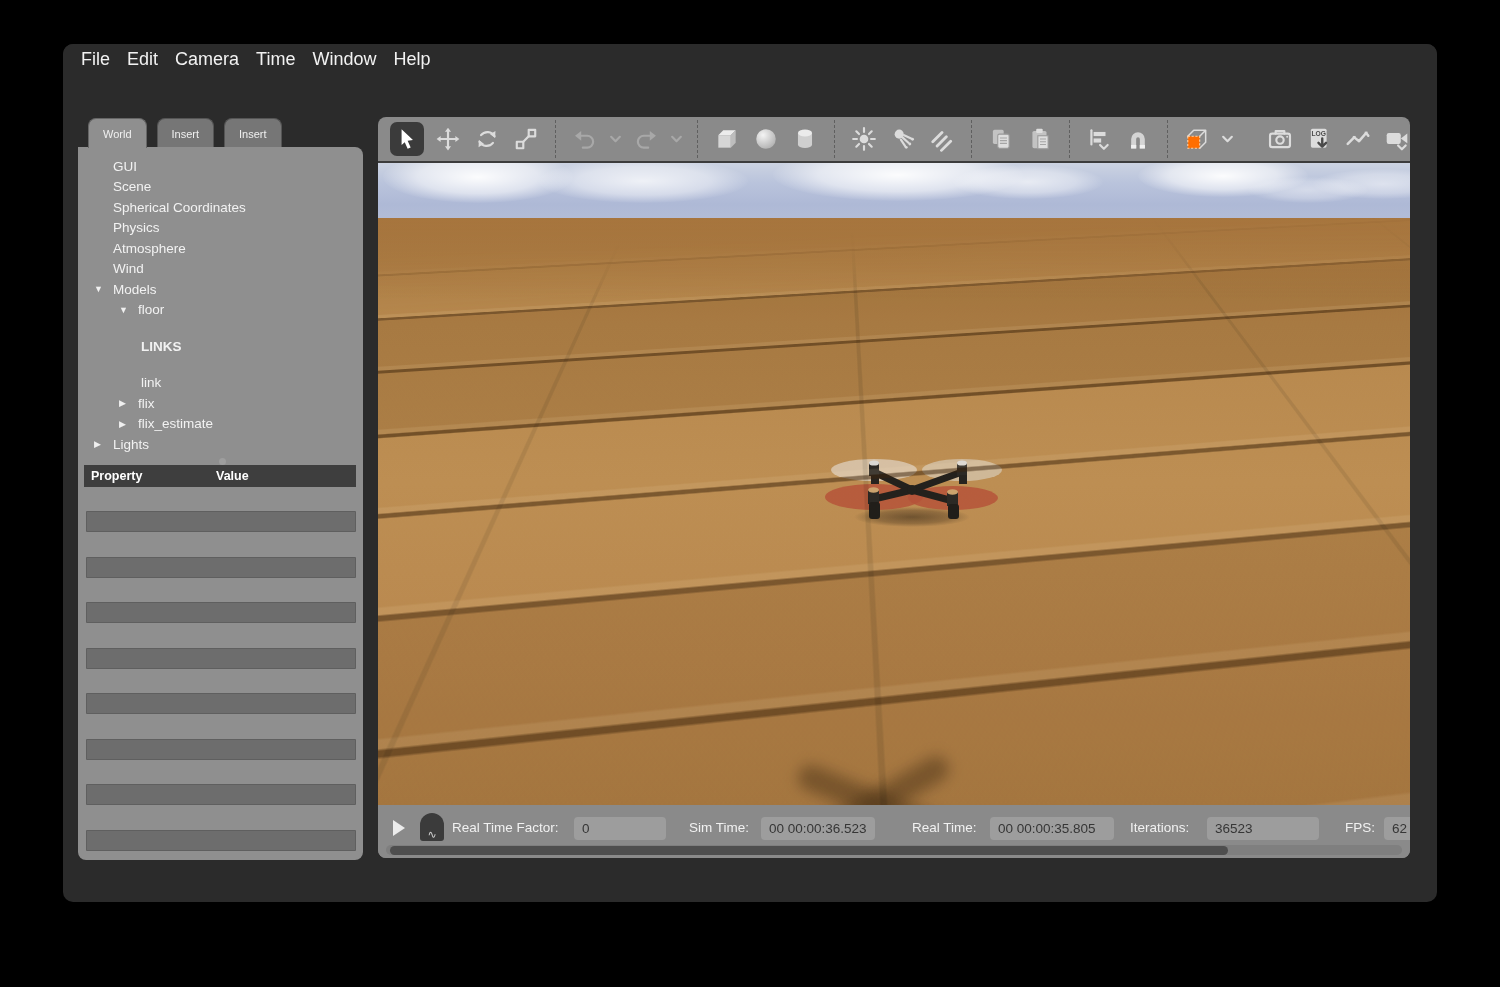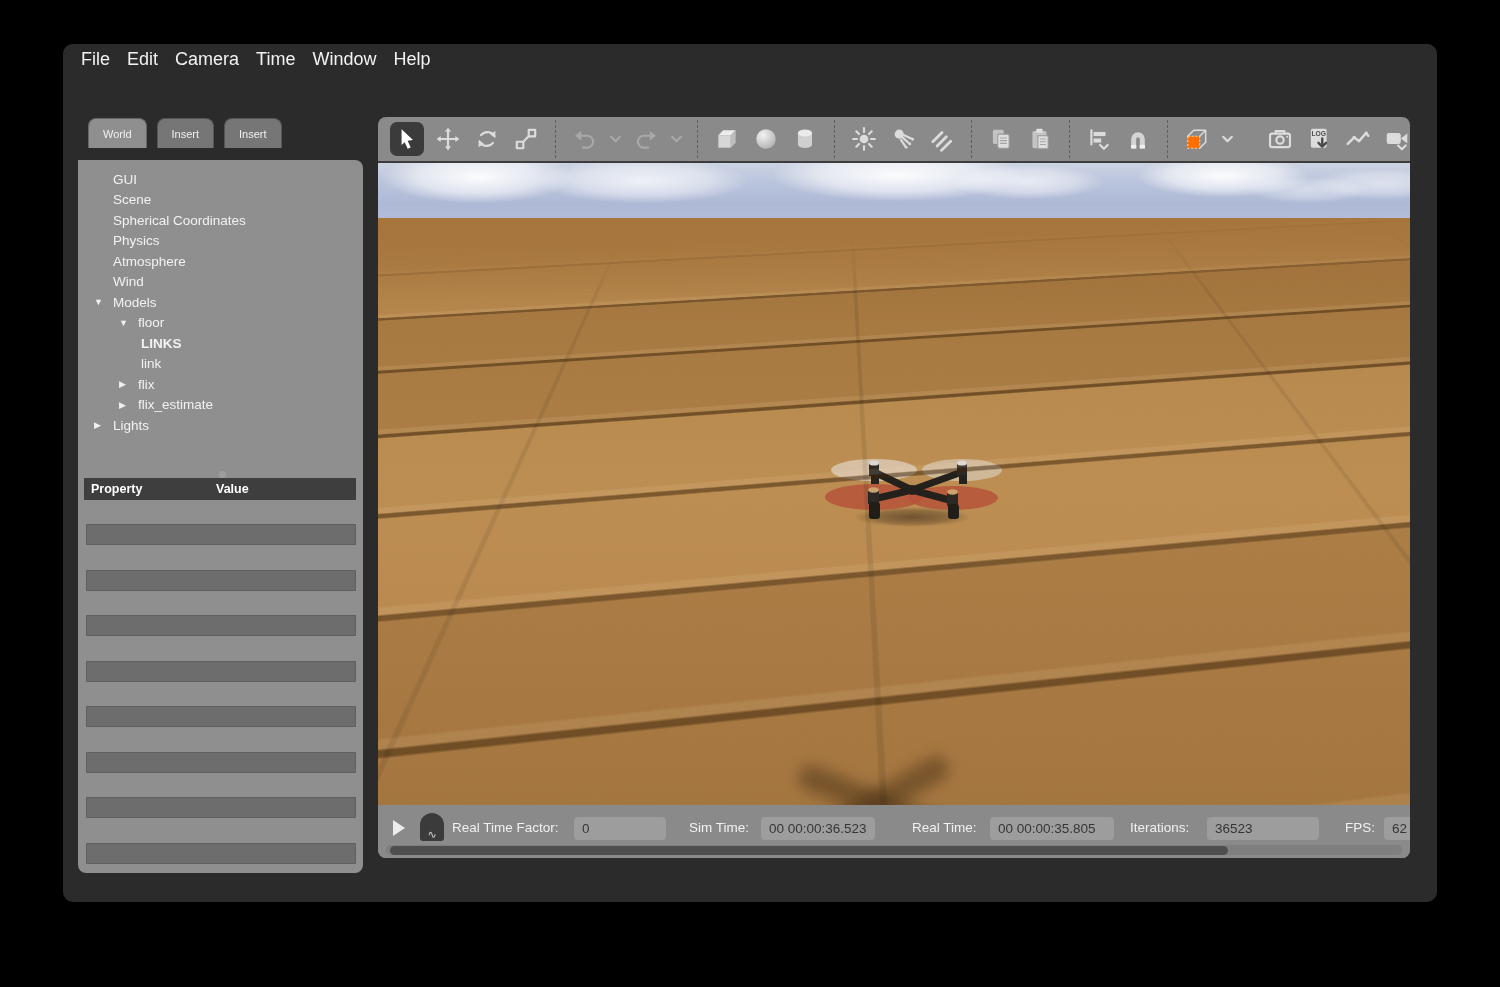--- a/index.html
+++ b/index.html
@@ -20,29 +20,29 @@
   .menubar { height:30px; background:#2b2b2b; display:flex; align-items:center; gap:17px; padding-left:18px; }
   .menu-item { color:#f2f2f2; font-size:18px; cursor:default; }
 
   
   .tabs { position:absolute; left:15px; top:74px; height:30px; display:flex; gap:4px; }
   .tab { height:30px; padding:0 14px; display:flex; align-items:center; font-size:11px; color:#f0f0f0;
     background:#767676; border:1px solid #555; border-bottom:none; border-radius:8px 8px 0 0; margin-left:6px; }
   .tab:first-child { margin-left:10px; }
   .tab.active { background:#8f8f8f; border-color:#666; position:relative; z-index:3; }
 
-  .panel-body { position:absolute; left:15px; top:116px; width:285px; height:713px;
+  .panel-body { position:absolute; left:15px; top:103px; width:285px; height:713px;
     background:#8f8f8f; border-radius:0 8px 8px 8px; z-index:2; }
 
   .tree { padding-top:9px; }
   .tree-row { display:flex; align-items:center; height:20.5px; color:#f2f2f2; font-size:13.5px; }
   .tree-row .arrow { width:21px; font-size:9px; color:#f0f0f0; text-align:left; padding-left:2px; }
   .tree-row.lvl0 { padding-left:14px; }
   .tree-row.lvl1 { padding-left:39px; }
-  .tree-row.lvl2 { padding-left:63px; }
+  .tree-row.lvl2 { padding-left:63px;margin-top:16px; }
   .tree-row .tlabel.bold { font-weight:bold; }
 
   .splitter-dot { position:absolute; left:141px; top:311px; width:7px; height:7px; border-radius:50%; background:#9e9e9e; }
 
   .prop-header { position:absolute; left:6px; top:318px; width:272px; height:22px; background:#3e3e3e;
     display:flex; align-items:center; color:#fff; font-size:12.5px; font-weight:bold; }
   .prop-header .col-prop { padding-left:7px; width:132px; }
   .prop-rows { position:absolute; left:8px; top:364px; width:270px; }
   .prop-row { height:21px; background:#6d6d6d; margin-bottom:24.5px; border-radius:1px;
     box-shadow:inset 0 0 0 1px rgba(0,0,0,.12); }

